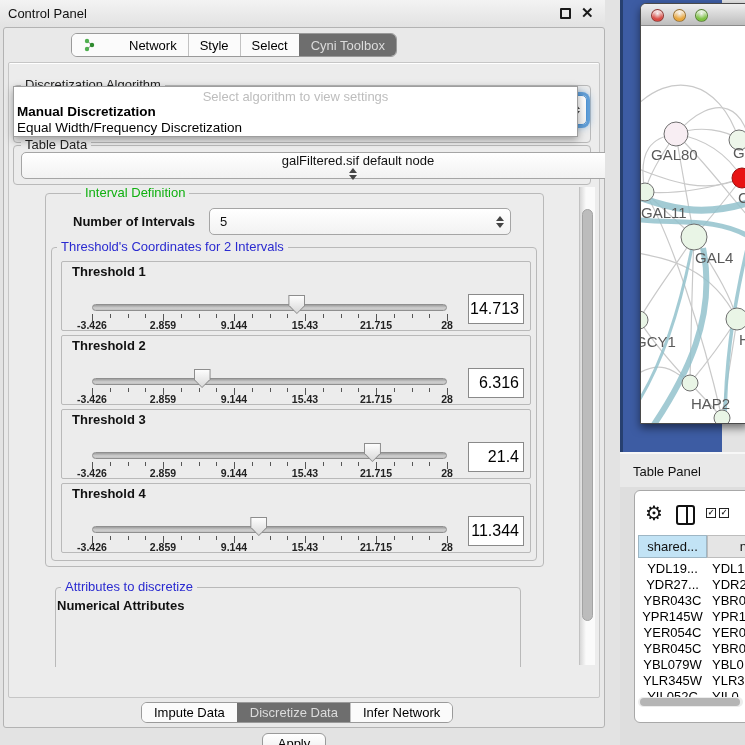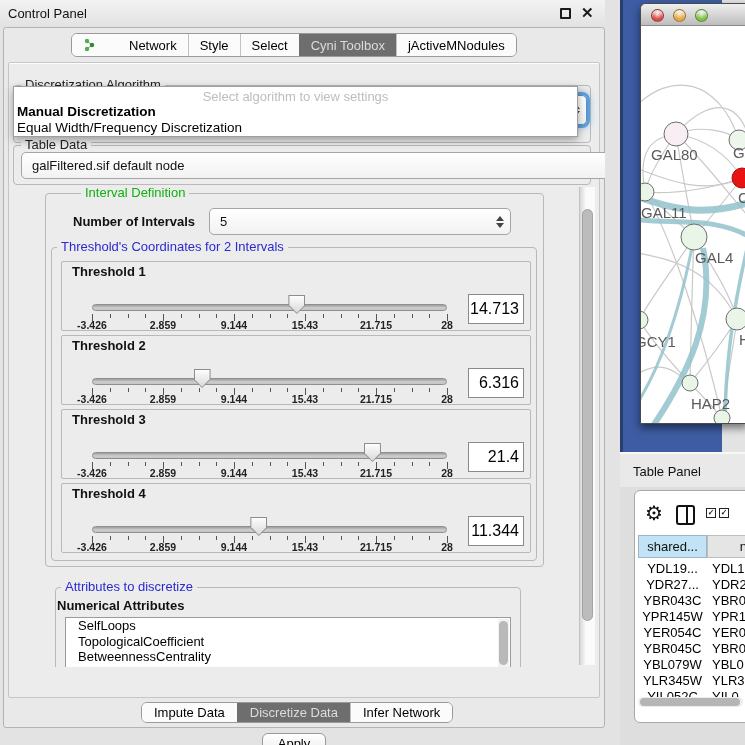--- a/index.html
+++ b/index.html
@@ -142,40 +142,37 @@
     </div>
     <div class="tab">
       <span>Style</span>
     </div>
     <div class="tab">
       <span>Select</span>
     </div>
     <div class="tab sel">
       <span>Cyni Toolbox</span>
     </div>
-    <div class="tab">
-      <span>jActiveMNodules</span>
-    </div>
   </div>
 
 <div class="cp-main">
 
   <div class="groupbox" style="left:4px; top:22px; width:578px; height:58px;"></div>
   <div class="group-title gt-dark" style="left:12px; top:14px;">Discretization Algorithm</div>
   <div class="combo focusring" style="left:12px; top:32px; width:566px; height:30px;">
     <div class="combo-text"></div>
     <div class="spinner">
         <i class="up"></i>
         <i class="dn"></i>
       </div>
   </div>
 
   <div class="groupbox" style="left:4px; top:82px; width:578px; height:40px;"></div>
   <div class="group-title gt-dark" style="left:12px; top:74px;">Table Data</div>
-  <div class="combo" style="left:12px; top:89px; width:664px; height:27px;">
+  <div class="combo" style="left:12px; top:89px; width:664px; height:27px;flex-direction:column;">
     <div class="combo-text">galFiltered.sif default node</div>
     <div class="spinner">
         <i class="up"></i>
         <i class="dn"></i>
       </div>
   </div>
 
   <div class="viewport">
 
     <div class="groupbox" style="left:34px; top:6px; width:499px; height:374px;"></div>
@@ -331,30 +328,20 @@
           <div class="thr-handle" style="left: 188.348px;">
             <div class="inner"></div>
           </div>
           <div class="thr-field">11.344</div>
         </div>
       </div>
 
     <div class="groupbox" style="left:44px; top:400px; width:466px; height:110px;"></div>
     <div class="group-title gt-blue" style="left:50px; top:392px;">Attributes to discretize</div>
     <div style="position:absolute; left:46px; top:411px; font-weight:bold;">Numerical Attributes</div>
-    <div class="attr-list" style="left:54px; top:430px; width:446px; height:52px;">
-      <div id="attr-items">
-          <div class="attr-item">SelfLoops</div>
-          <div class="attr-item">TopologicalCoefficient</div>
-          <div class="attr-item">BetweennessCentrality</div>
-        </div>
-      <div class="list-sb">
-          <div class="th"></div>
-        </div>
-    </div>
   </div>
 
   <div class="vsb-track">
     <div class="vsb-thumb"></div>
   </div>
 
   <button class="apply-btn">Apply</button>
 </div>
 
 <div class="popup">

